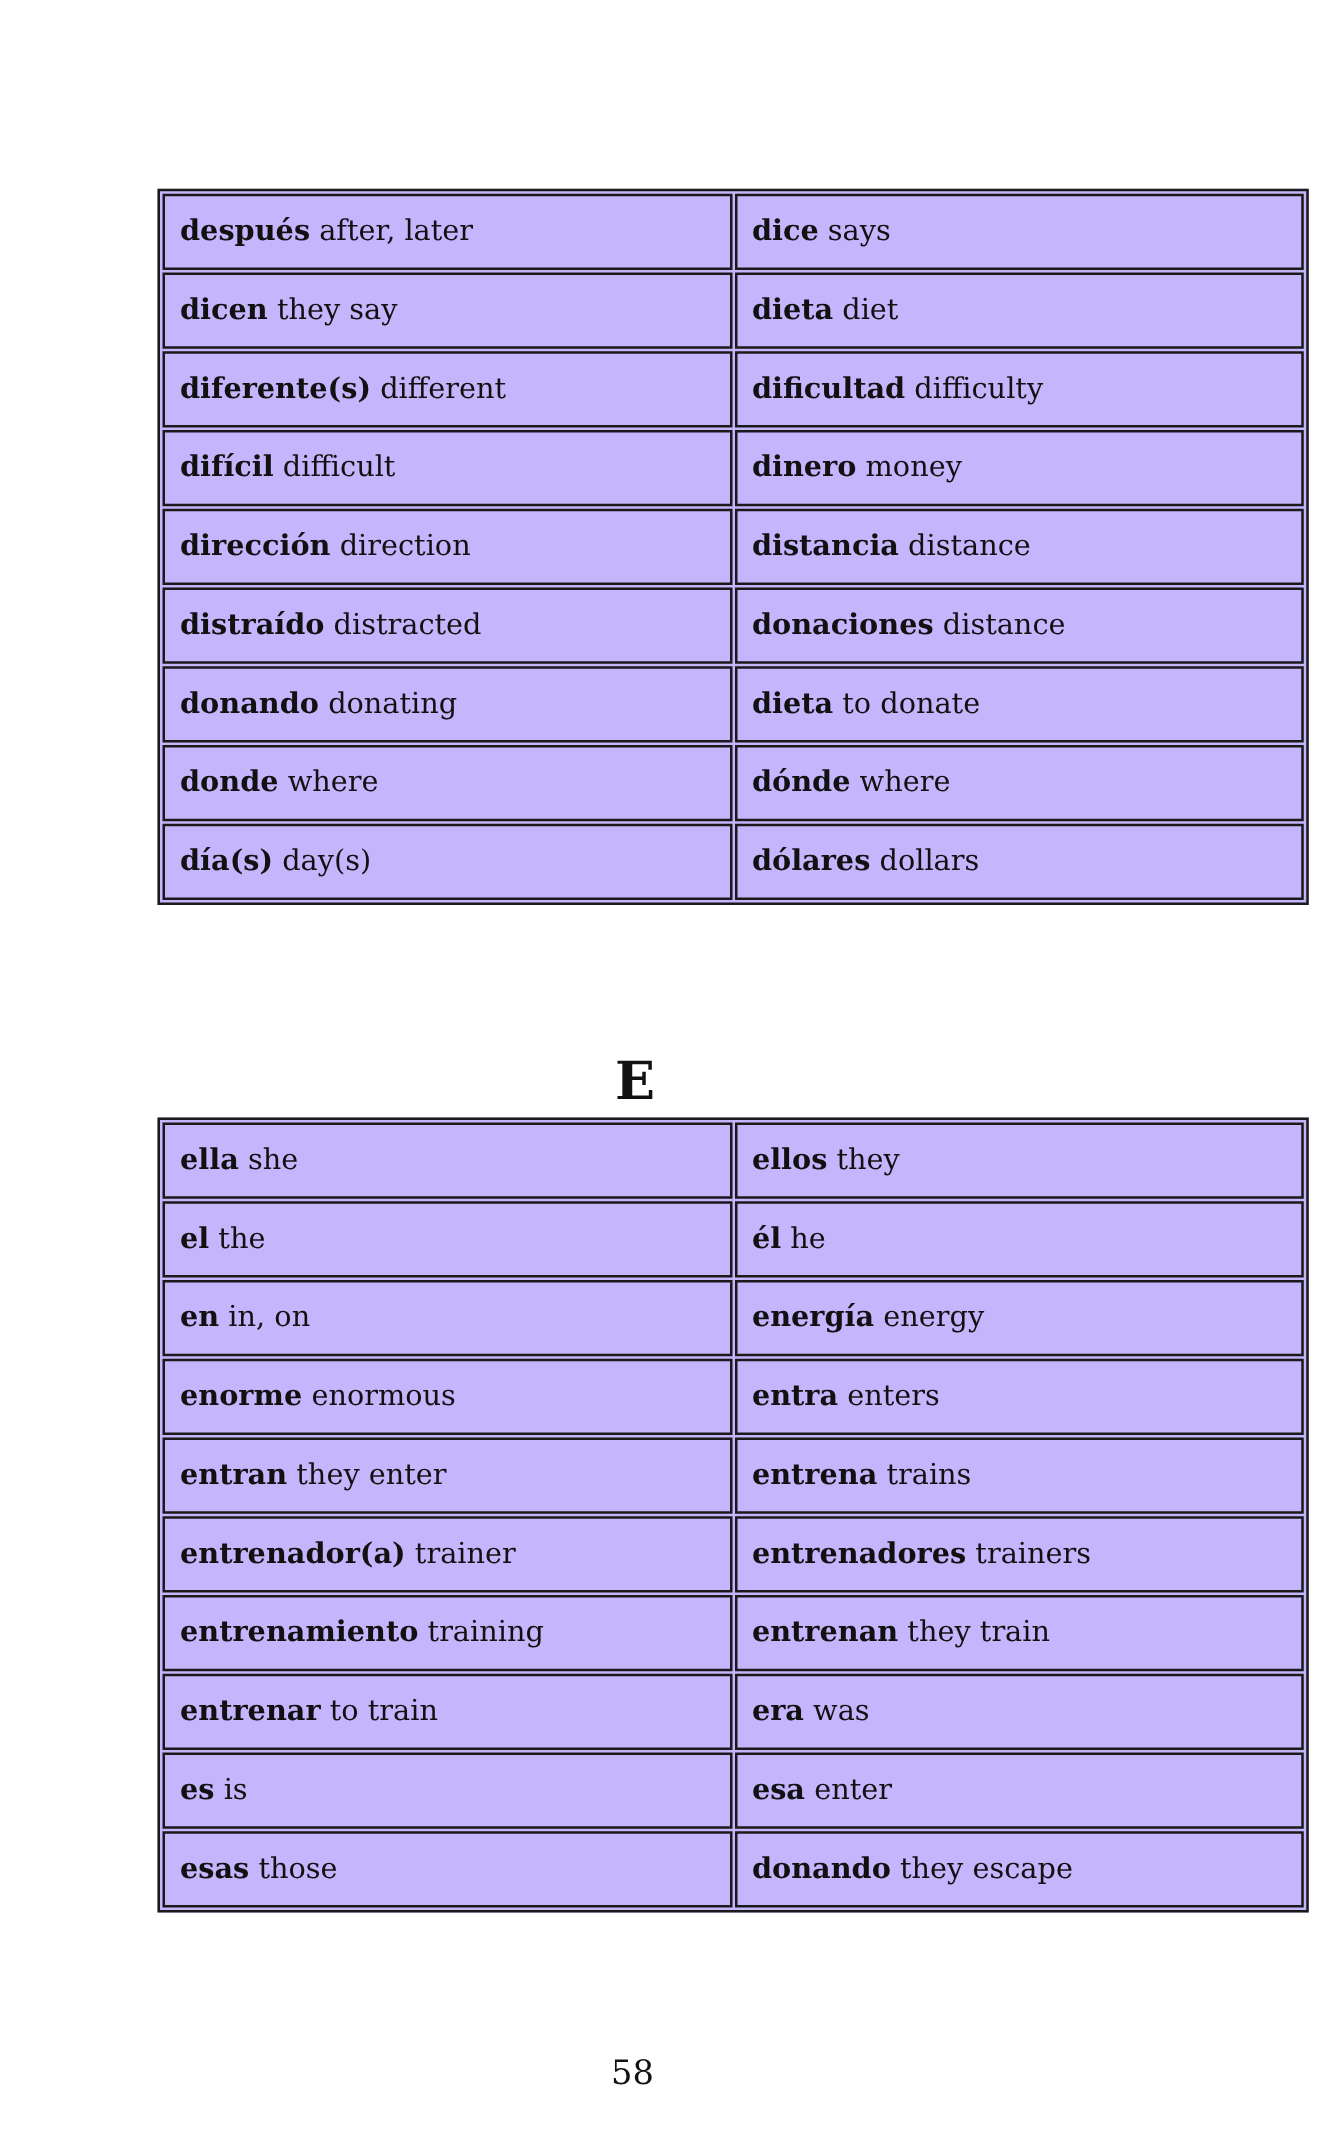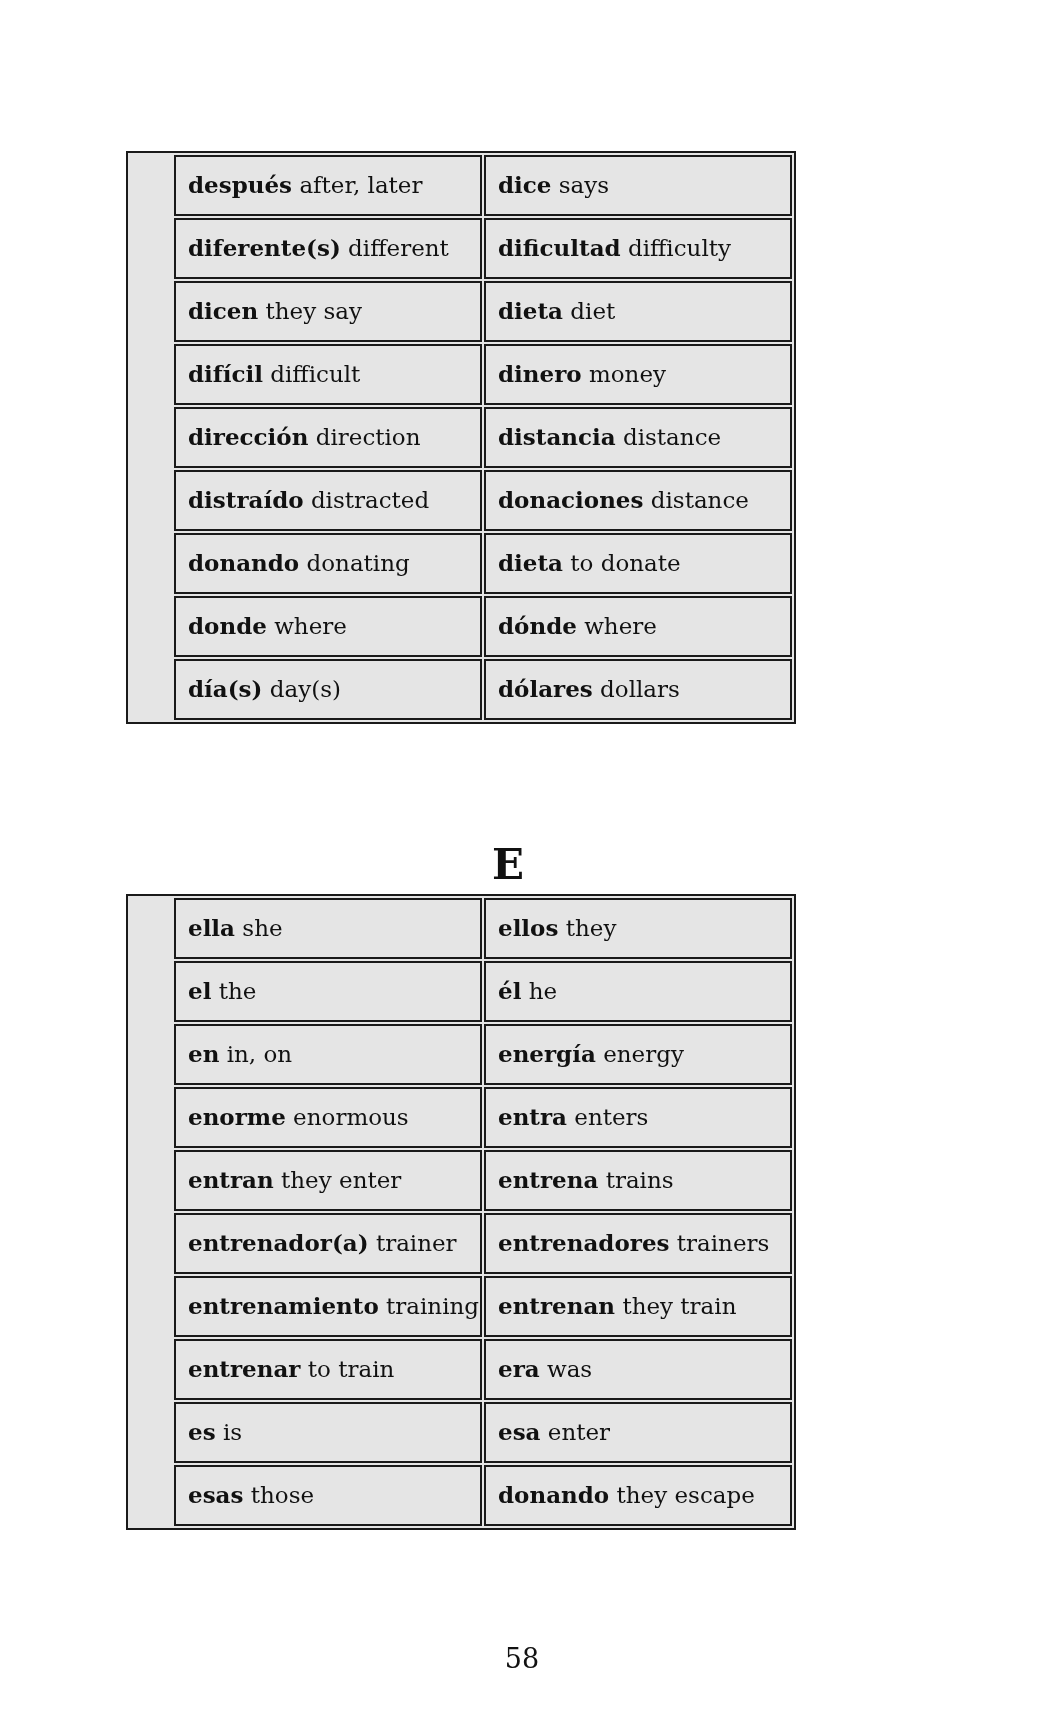--- a/index.html
+++ b/index.html
@@ -11,27 +11,26 @@
   .page {
     position: relative;
     width: 1062px;
     height: 1720px;
     background: #ffffff;
     overflow: hidden;
   }
   table.vocab {
     position: absolute;
     left: 126px;
-    width: 670px;
+    width: 921px;
     border-collapse: separate;
     border-spacing: 2px;
     border: 2px solid #1a1a1a;
-    background: #e5e5e5;
+    background: #c4b5fd;
     table-layout: fixed;
-    padding-left: 44px;
   }
   table.vocab td {
     width: 50%;
     height: 57px;
     border: 2px solid #1a1a1a;
     padding: 0 6px 0 12px;
     vertical-align: middle;
     font-size: 23px;
     line-height: 1.25;
     white-space: nowrap;
@@ -46,47 +45,47 @@
     left: 126px;
     width: 764px;
     top: 840px;
     text-align: center;
     font-size: 42px;
     font-weight: bold;
     color: #111111;
   }
   .page-number {
     position: absolute;
-    left: 140px;
+    left: 124px;
     width: 764px;
     top: 1643px;
     text-align: center;
     font-size: 27px;
     font-weight: normal;
     color: #111111;
   }
 </style>
 </head>
 <body>
 
 <div class="page">
 
   <table class="vocab" id="table-d">
     <tbody>
       <tr>
         <td><span class="term">después</span> <span class="def">after, later</span></td>
         <td><span class="term">dice</span> <span class="def">says</span></td>
       </tr>
       <tr>
+        <td><span class="term">dicen</span> <span class="def">they say</span></td>
+        <td><span class="term">dieta</span> <span class="def">diet</span></td>
+      </tr>
+      <tr>
         <td><span class="term">diferente(s)</span> <span class="def">different</span></td>
         <td><span class="term">dificultad</span> <span class="def">difficulty</span></td>
-      </tr>
-      <tr>
-        <td><span class="term">dicen</span> <span class="def">they say</span></td>
-        <td><span class="term">dieta</span> <span class="def">diet</span></td>
       </tr>
       <tr>
         <td><span class="term">difícil</span> <span class="def">difficult</span></td>
         <td><span class="term">dinero</span> <span class="def">money</span></td>
       </tr>
       <tr>
         <td><span class="term">dirección</span> <span class="def">direction</span></td>
         <td><span class="term">distancia</span> <span class="def">distance</span></td>
       </tr>
       <tr>

